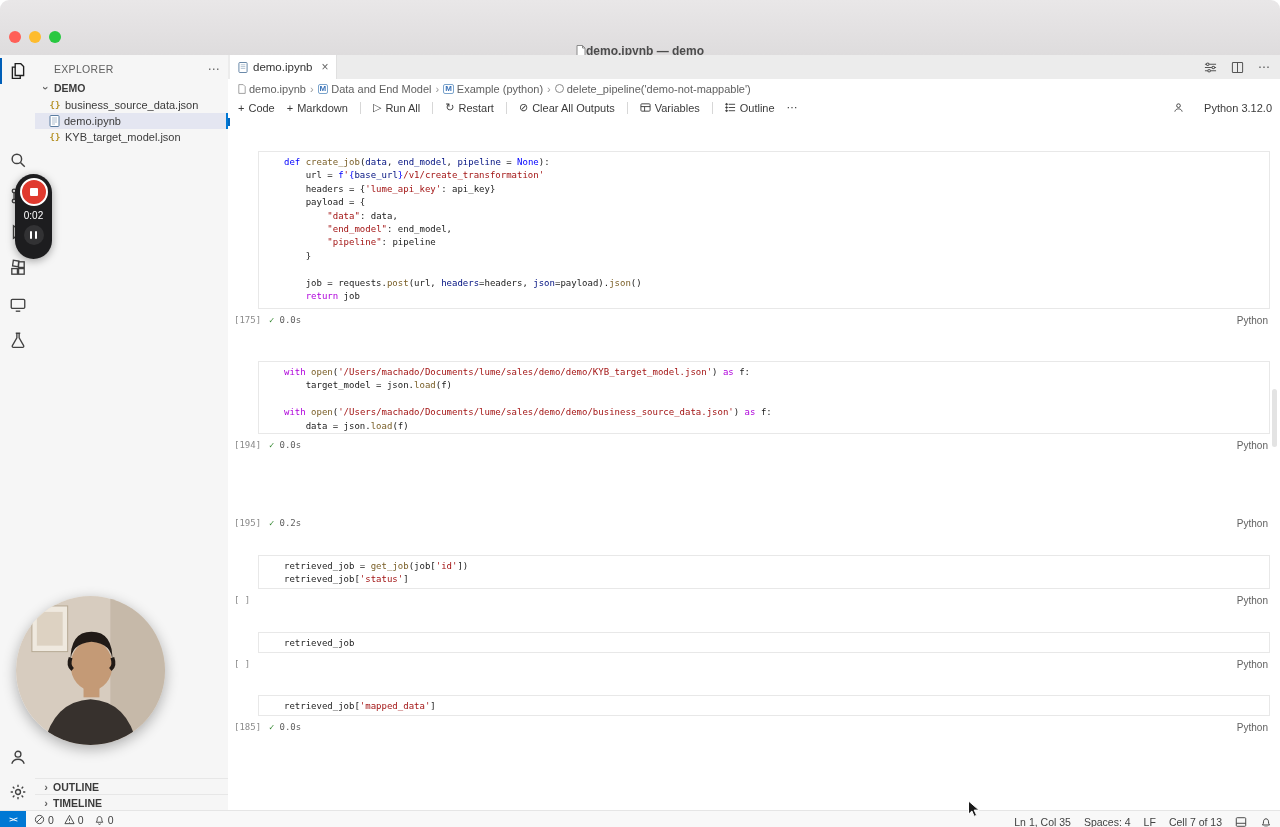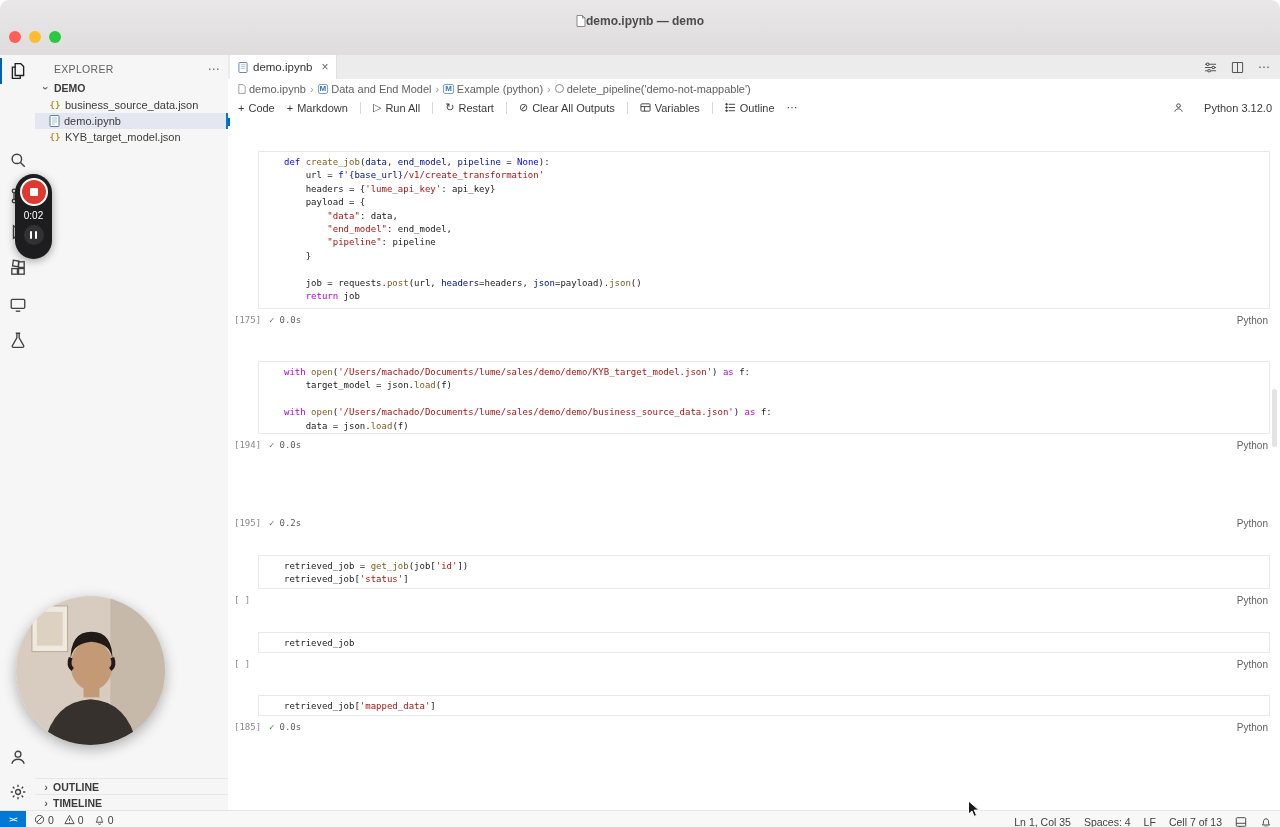--- a/index.html
+++ b/index.html
@@ -6,21 +6,21 @@
   body{width:1280px;height:827px;overflow:hidden;position:relative;background:#fff;
        font-family:"Liberation Sans",sans-serif;color:#3b3b3b;-webkit-font-smoothing:antialiased;}
   svg{display:block;}
 
   
   .titlebar{position:absolute;left:0;top:0;right:0;height:55px;background:linear-gradient(#e9e7e8,#dedcdd);
             border-bottom:1px solid #c9c7c8;border-radius:9px 9px 0 0;}
   .traffic{position:absolute;left:9px;top:31px;display:flex;gap:8px;}
   .tl{width:12px;height:12px;border-radius:50%;display:inline-block;}
   .tl.red{background:#ff5f57;}.tl.yellow{background:#febc2e;}.tl.green{background:#28c840;}
-  .title-center{position:absolute;left:0;right:0;top:14px;display:flex;justify-content:center;align-items:center;gap:0;
+  .title-center{position:absolute;left:0;right:0;top:44px;display:flex;justify-content:center;align-items:center;gap:0;
                 font-size:12px;font-weight:bold;color:#4c4c4c;}
 
   
   .activitybar{position:absolute;left:0;top:55px;width:35px;bottom:17px;background:#f6f6f6;}
   .ab-item{position:absolute;left:0;width:35px;height:30px;display:flex;align-items:center;justify-content:center;color:#424242;}
   .ab-item.active{color:#1f1f1f;}
   .ab-item.active::before{content:"";position:absolute;left:0;top:2px;bottom:2px;width:2px;background:#005fb8;}
 
   
   .sidebar{position:absolute;left:35px;top:55px;width:193px;bottom:17px;background:#f6f6f6;border-right:1px solid #e0e0e0;font-size:11px;}

